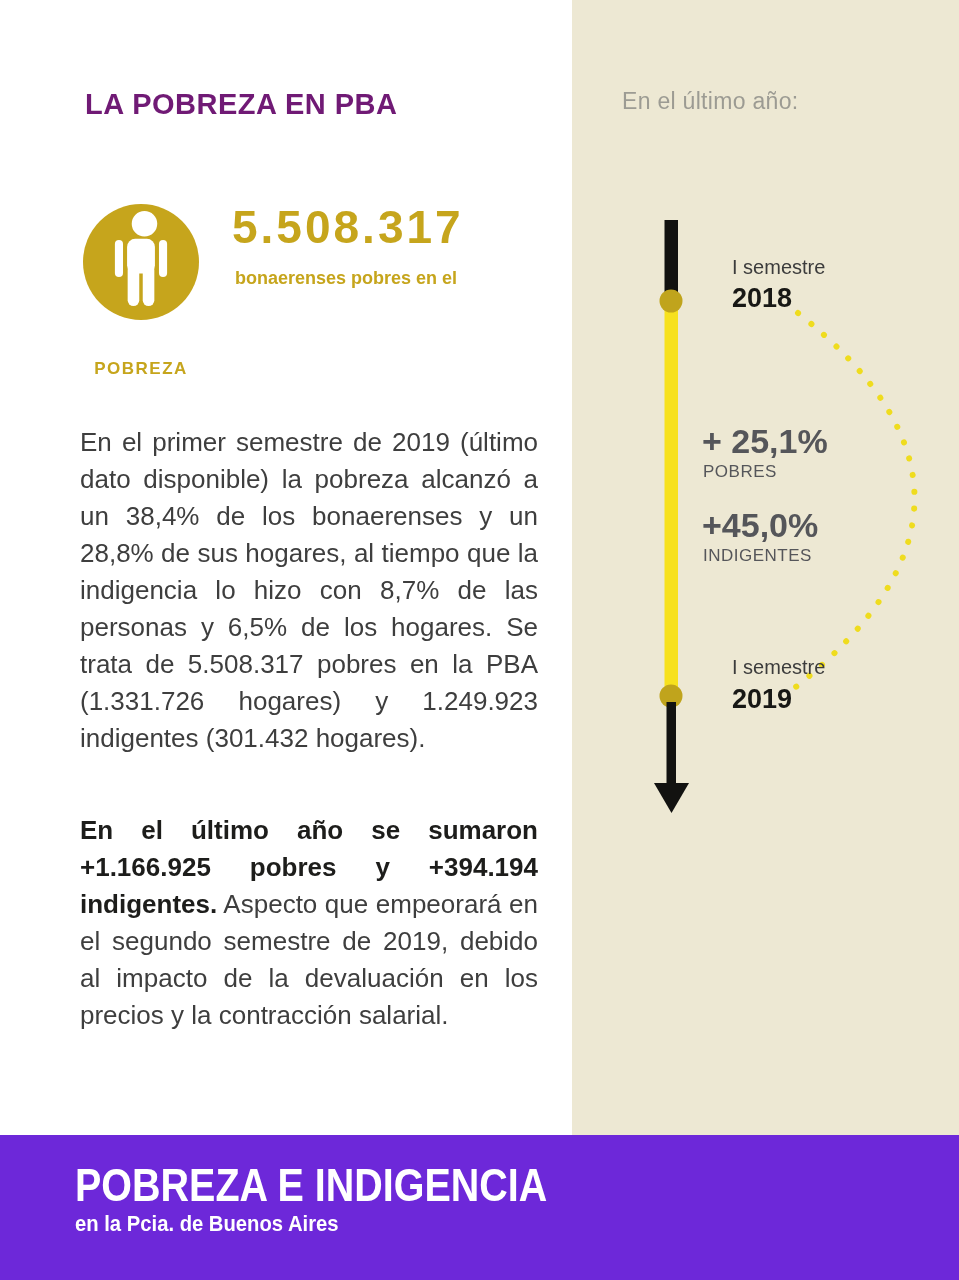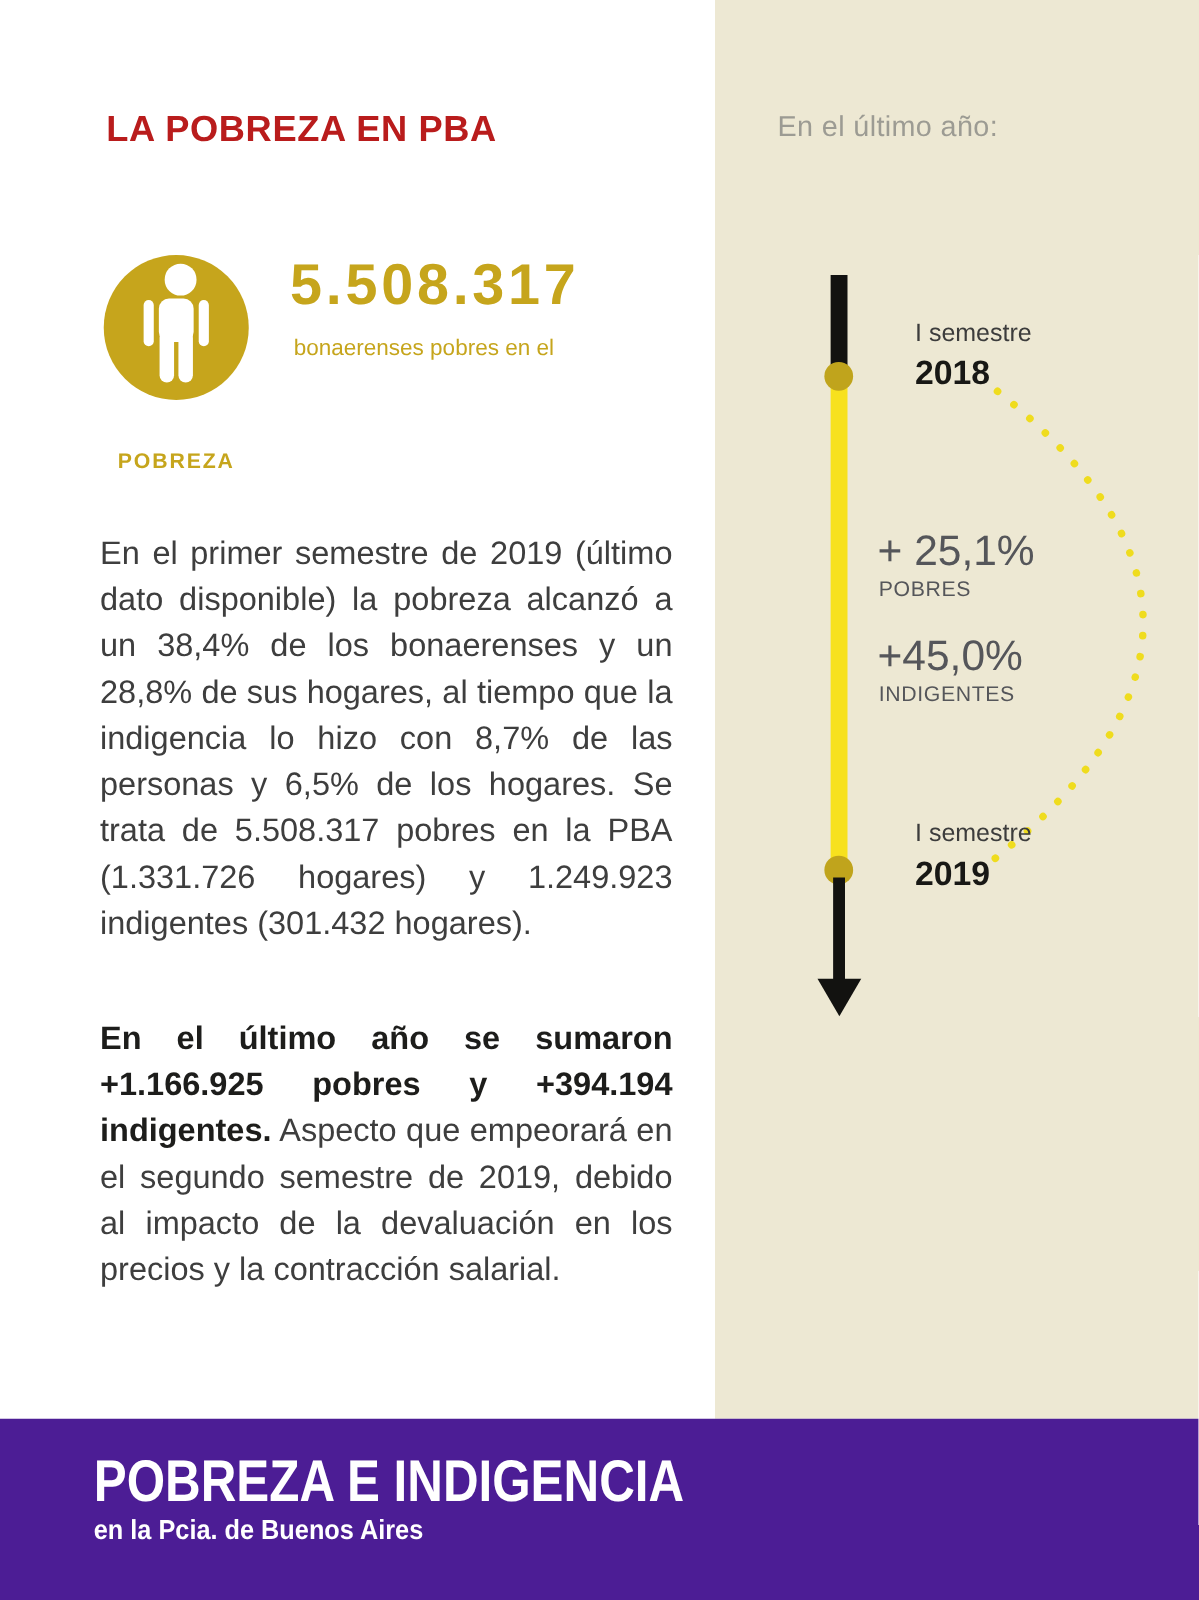--- a/index.html
+++ b/index.html
@@ -27,34 +27,34 @@
     font-size: 23px;
     color: #9C9B93;
     letter-spacing: 0.3px;
   }
   .timeline-svg { position: absolute; left: 0; top: 0; }
   .tl-text { position: absolute; left: 128px; color: #3C3C3C; margin-left: 32px; }
   .tl-label { font-size: 20px; }
   .tl-year  { font-size: 27px; font-weight: bold; color: #181815; text-align: right; }
   .tl-stat-value {
     position: absolute; left: 130px;
-    font-size: 34px; font-weight: normal; color: #55565A;
+    font-size: 34px; font-weight: bold; color: #55565A;
   }
   .tl-stat-label {
     position: absolute; left: 131px;
     font-size: 17px; font-weight: normal; color: #55565A;
     letter-spacing: 0.5px;
   }
 
   
   .page-title {
     position: absolute;
     left: 85px; top: 88px;
     font-size: 29px; font-weight: bold;
-    color: #b91c1c;
+    color: #701a75;
     letter-spacing: 0.5px;
   }
   .icon-circle {
     position: absolute;
     left: 83px; top: 204px;
     width: 116px; height: 116px;
     border-radius: 50%;
     background: #C6A51C;
   }
   .icon-circle svg { position: absolute; left: 0; top: 0; }
@@ -71,21 +71,21 @@
   .big-number {
     position: absolute;
     left: 232px; top: 200px;
     font-size: 46px; font-weight: bold;
     color: #C6A51C;
     letter-spacing: 3px;
   }
   .big-caption {
     position: absolute;
     left: 235px; top: 266px;
-    font-size: 18px; font-weight: normal;
+    font-size: 18px; font-weight: bold;
     color: #C6A51C;
     line-height: 25px;
   }
   .para {
     position: absolute;
     left: 80px;
     width: 458px;
     font-size: 26px;
     line-height: 37px;
     color: #3E3E3E;
@@ -93,21 +93,21 @@
   }
   .para-1 { top: 424px; }
   .para-2 { top: 812px; }
   .para-2 b { color: #1D1D1B; }
 
   
   .footer-banner {
     position: absolute;
     left: 0; top: 1135px;
     width: 959px; height: 145px;
-    background: #4c1d95;
+    background: #6d28d9;
   }
   .footer-title {
     position: absolute;
     left: 75px; top: 22px;
     font-size: 47px; font-weight: bold;
     color: #ffffff;
     white-space: nowrap;
     transform: scaleX(0.84);
     transform-origin: left center;
     letter-spacing: 0px;

